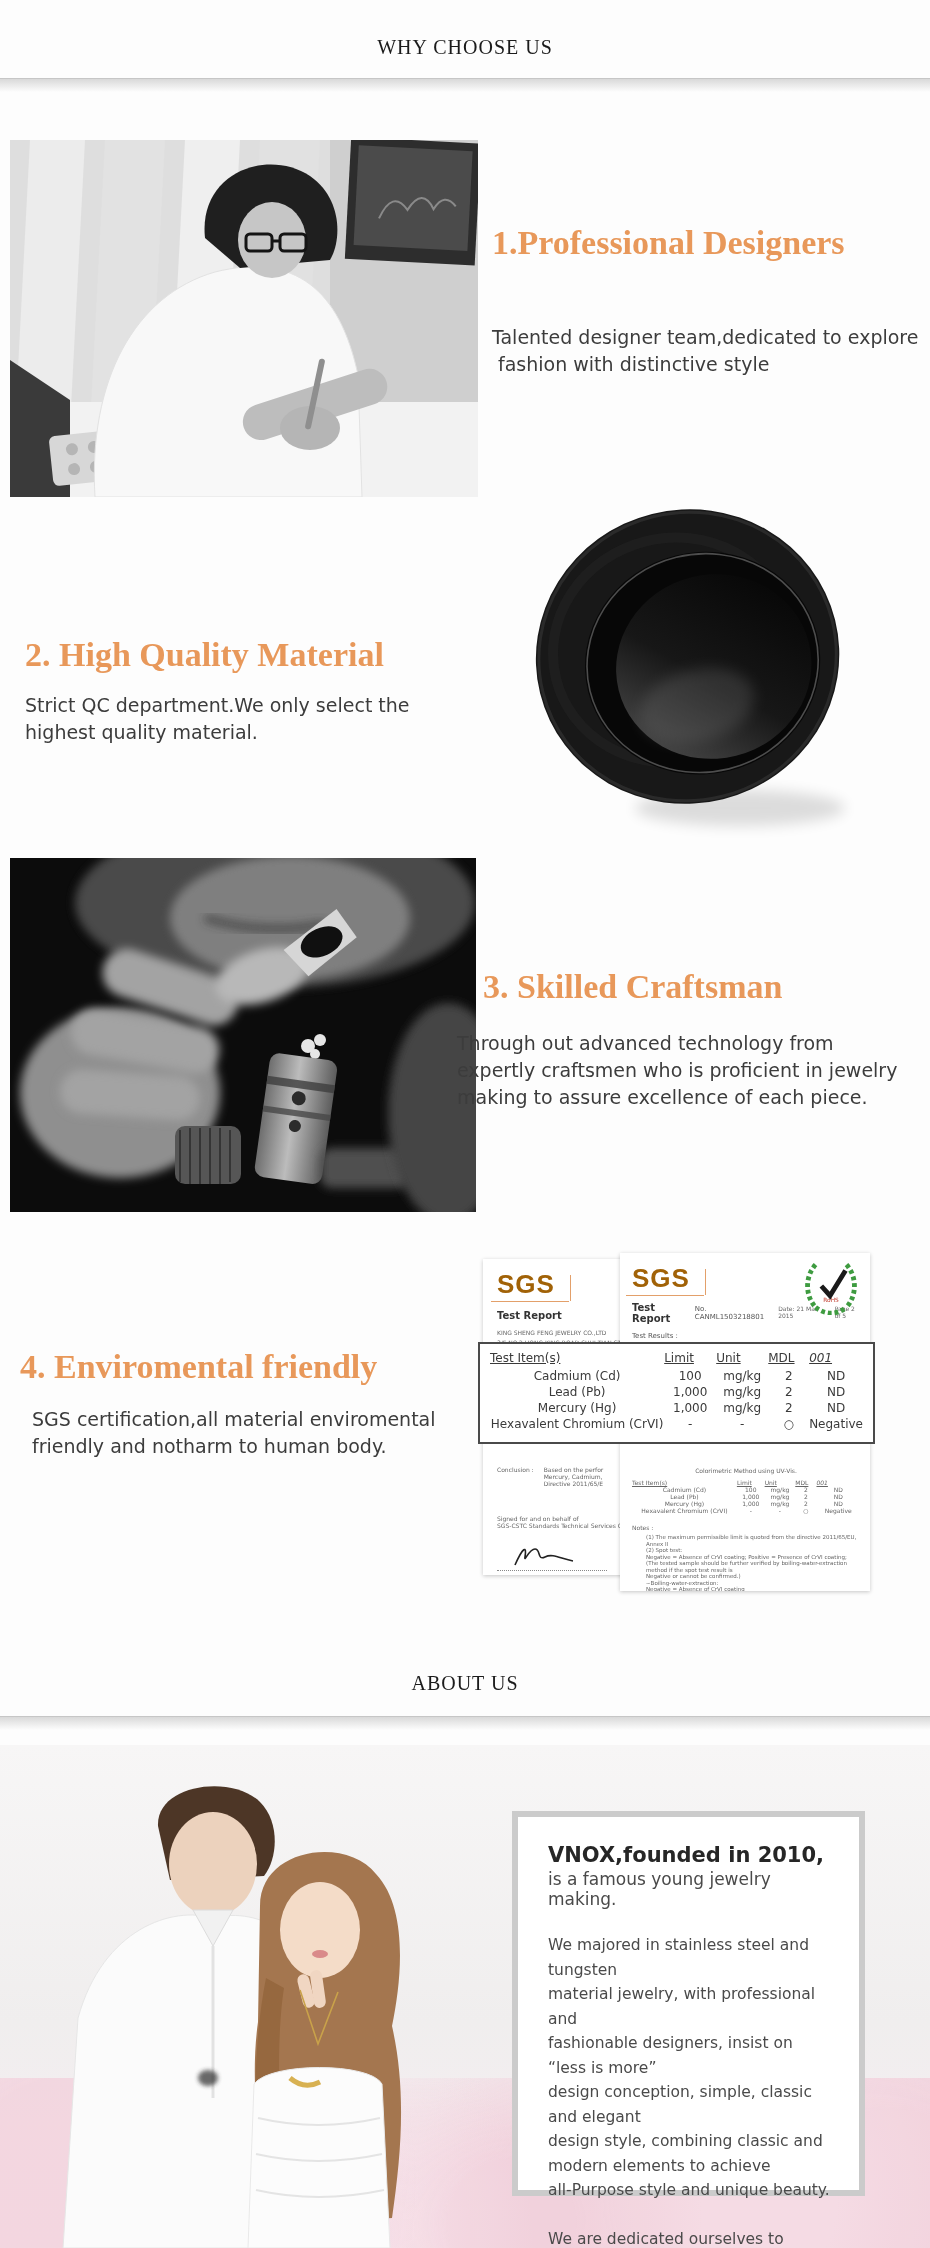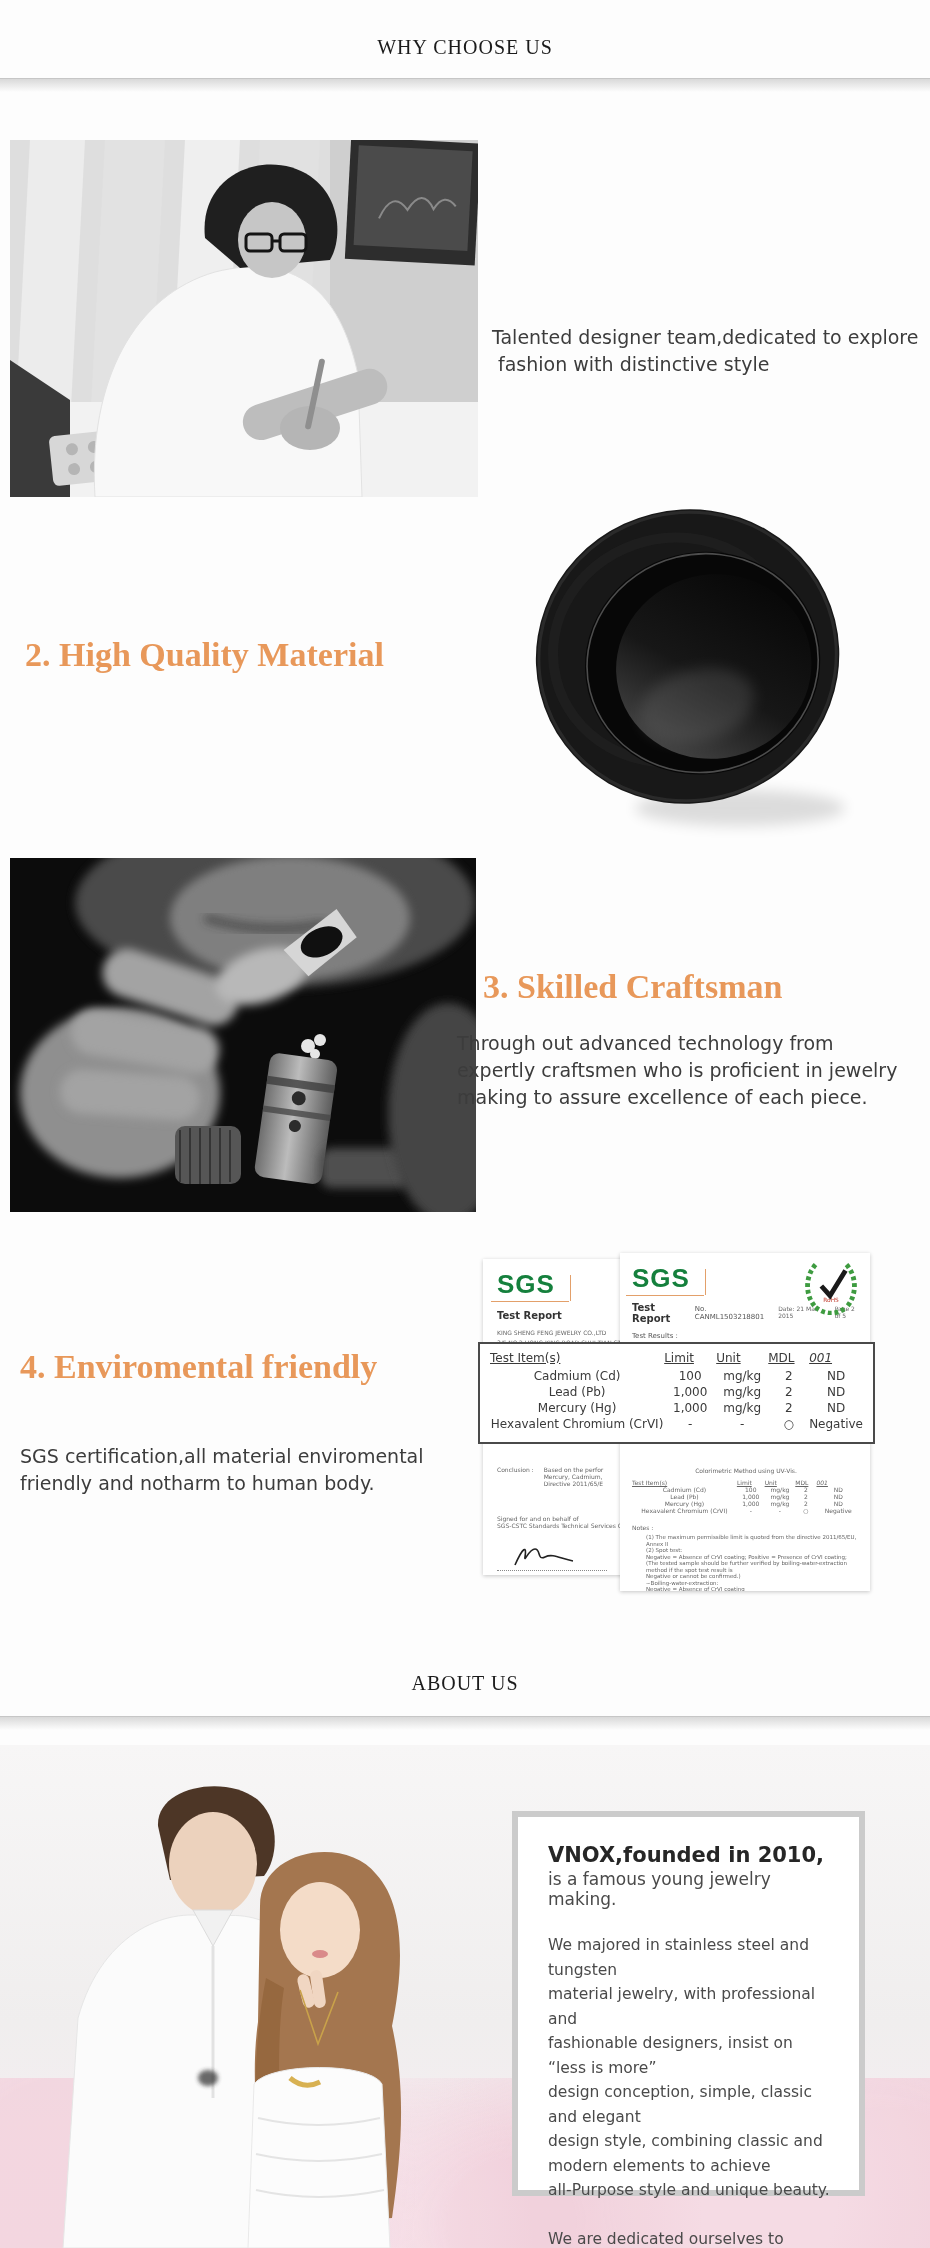--- a/index.html
+++ b/index.html
@@ -22,34 +22,34 @@
   .feature-title{font-family:"Liberation Serif",serif;font-weight:bold;font-size:34px;
     color:#E8985A;white-space:nowrap;}
   .t1{left:492px;top:224px;} .t2{left:25px;top:636px;}
   .t3{left:483px;top:968px;} .t4{left:20px;top:1348px;}
 
   .feature-body{font-size:19px;line-height:27px;color:#3c3c3c;}
   .pre{white-space:pre-line;}
   .b1{left:492px;top:324px;width:436px;}
   .b2{left:25px;top:692px;width:430px;}
   .b3{left:457px;top:1030px;width:445px;}
-  .b4{left:20px;top:1406px;width:445px;margin-top:37px;}
+  .b4{left:32px;top:1406px;width:445px;}
 
   .photo1{left:10px;top:140px;width:468px;height:357px;}
   .photo2{left:525px;top:498px;width:350px;height:345px;}
   .photo3{left:10px;top:858px;width:466px;height:354px;}
   .photo svg{display:block;width:100%;height:100%;}
 
   
   .cert{left:460px;top:1245px;width:415px;height:352px;}
   .cert-page{position:absolute;background:#fff;box-shadow:0 1px 4px rgba(0,0,0,.22);}
   .cert-left{left:23px;top:14px;width:160px;height:316px;z-index:1;overflow:hidden;}
   .cert-right{left:160px;top:8px;width:250px;height:338px;z-index:2;overflow:hidden;}
   .sgs-logo{position:relative;font-family:"Liberation Sans",sans-serif;font-weight:bold;
-    font-size:26px;color:#15803d;letter-spacing:1px;width:70px;}
+    font-size:26px;color:#a16207;letter-spacing:1px;width:70px;}
   .sgs-logo .hmark{position:absolute;left:-6px;bottom:-2px;width:78px;height:1px;background:#e3a06a;}
   .sgs-logo .vmark{position:absolute;right:-4px;top:6px;width:1px;height:26px;background:#e3a06a;}
   .cert-small{font-size:7px;color:#555;}
   .cert-tiny{font-size:6px;color:#666;line-height:7px;}
   .cert-bold{font-weight:bold;color:#333;}
   .cert-title-row{display:flex;justify-content:space-between;align-items:baseline;}
   .u{text-decoration:underline;}
   .cert-inset{position:absolute;left:18px;top:97px;width:373px;height:86px;z-index:3;
     background:#fff;border:2px solid #4a4a4a;padding:7px 10px 5px 10px;}
   table.cert-table{width:100%;border-collapse:collapse;font-size:12px;color:#3a3a3a;}
@@ -133,24 +133,27 @@
         <rect x="270" y="94" width="26" height="17" rx="4"></rect>
         <line x1="262" y1="101" x2="270" y2="101"></line>
       </g>
       <g transform="rotate(-18 300 265)">
         <rect x="230" y="248" width="150" height="36" rx="18" fill="#bdbdbd"></rect>
       </g>
       <ellipse cx="300" cy="288" rx="30" ry="22" fill="#b5b5b5"></ellipse>
       <rect x="302" y="218" width="6" height="72" rx="3" fill="#8f8f8f" transform="rotate(12 305 254)"></rect>
     </svg>
   </div>
+  <div class="abs feature-title t1">1.Professional Designers</div>
   <div class="abs feature-body pre b1">Talented designer team,dedicated to explore
 &nbsp;fashion with distinctive style</div>
 
   <div class="abs feature-title t2">2. High Quality Material</div>
+  <div class="abs feature-body pre b2">Strict QC department.We only select the
+highest quality material.</div>
   <div class="abs photo photo2">
     <svg viewBox="0 0 350 345">
       <defs>
         <linearGradient id="holeG" x1="0" y1="1" x2="1" y2="0">
           <stop offset="0" stop-color="#555555"></stop>
             <stop offset="45%" stop-color="#171717"></stop>
             <stop offset="100%" stop-color="#030303"></stop>
         </linearGradient>
         <filter id="soft" x="-50%" y="-50%" width="200%" height="200%">
             <feGaussianBlur stdDeviation="7"></feGaussianBlur>

